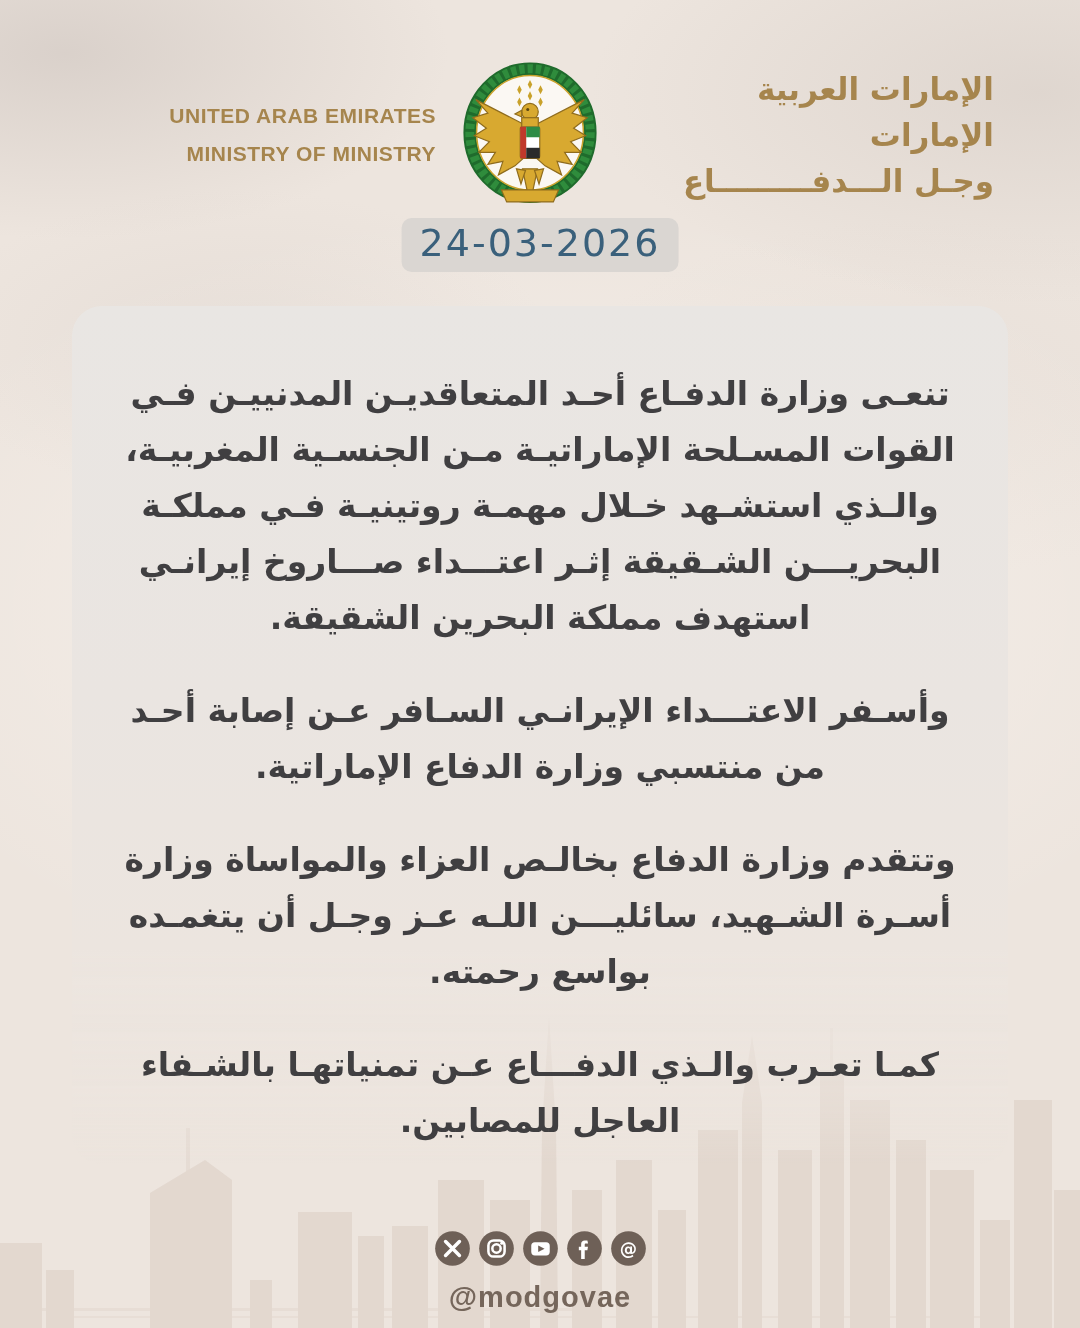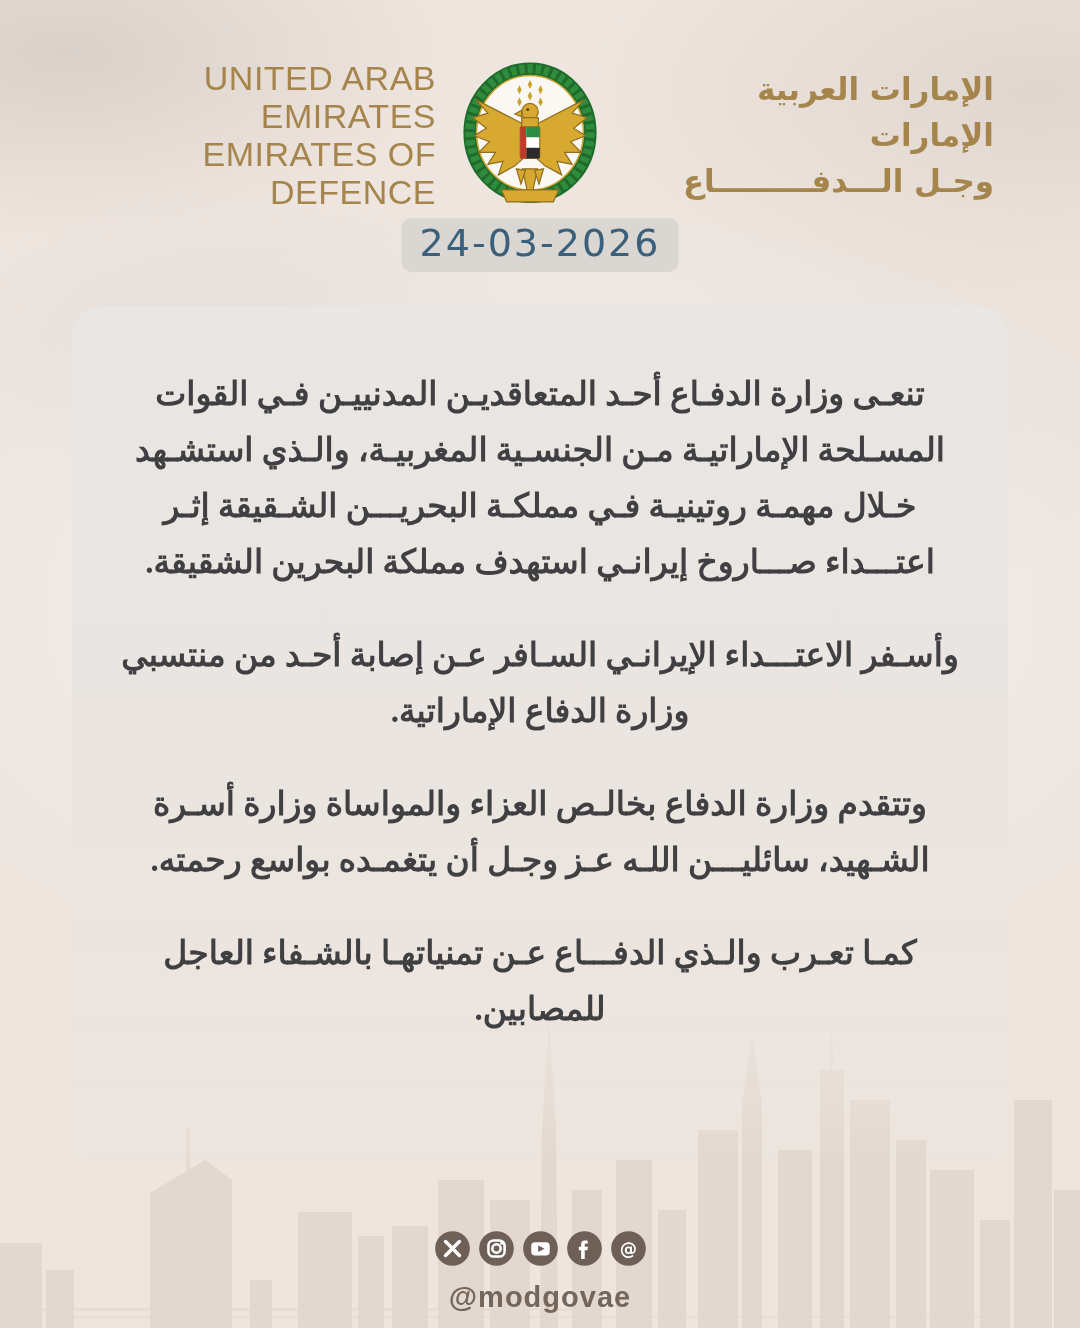--- a/index.html
+++ b/index.html
@@ -23,21 +23,21 @@
     opacity:.5; pointer-events:none;
   }
 
   
   .header{
     position:absolute; top:56px; left:0; width:1080px;
     display:flex; align-items:center; justify-content:center; gap:18px;
   }
   .org-en{
     width:350px; text-align:right;
-    color:#A6854D; font-weight:normal; font-size:34px; line-height:38px;
+    color:#A6854D; font-weight:bold; font-size:21px; line-height:38px;
     letter-spacing:.5px;
     font-family:"Liberation Sans","DejaVu Sans",sans-serif;
   }
   .emblem{ width:152px; height:158px; flex:0 0 auto; }
   .org-ar{
     width:370px; direction:rtl; text-align:right;
     color:#A6854D; font-weight:bold; font-size:31px; line-height:46px;
   }
 
   
@@ -49,21 +49,20 @@
   }
 
   
   .card{
     position:absolute; left:72px; top:306px; width:936px; height:858px;
     border-radius:30px;
     background:linear-gradient(180deg,
       #E9E6E3 0%, #EAE5E1 45%, #ECE5DF 75%,
       rgba(236,229,223,.35) 94%, rgba(236,229,223,0) 100%);
     padding:60px 42px 0;
-    font-family:Liberation Serif, serif;
   }
   .card p{
     direction:rtl; text-align:center;
     color:#403F41; font-weight:bold;
     font-size:33px; line-height:56px;
     margin-bottom:37px;
   }
 
   
   .footer{
@@ -110,21 +109,21 @@
     <rect x="1014" y="92" width="38" height="228"></rect>
     <rect x="1054" y="182" width="26" height="138"></rect>
     <rect x="40" y="300" width="560" height="3" opacity=".6"></rect>
     <rect x="70" y="308" width="940" height="2" opacity=".5"></rect>
   </g>
 </svg>
 
 <div class="header">
   <div class="org-en">
     <div>UNITED ARAB EMIRATES</div>
-    <div>EMIRATES OF DEFENCE</div>
+    <div>MINISTRY OF MINISTRY</div>
   </div>
 
   <svg class="emblem" viewBox="0 0 200 210">
     <ellipse cx="100" cy="102" rx="80" ry="85" fill="none" stroke="#1F6B2C" stroke-width="17"></ellipse>
     <ellipse cx="100" cy="102" rx="80" ry="85" fill="none" stroke="#2F8C3C" stroke-width="12" stroke-dasharray="7 4"></ellipse>
     <ellipse cx="100" cy="102" rx="71" ry="76" fill="#FBF8F3" stroke="#C9A22B" stroke-width="2"></ellipse>
 
     <g fill="#C9A22B">
       <path d="M100 32 l3 6 -3 6 -3 -6 Z"></path>
       <path d="M114 39 l3 6 -3 6 -3 -6 Z"></path>

